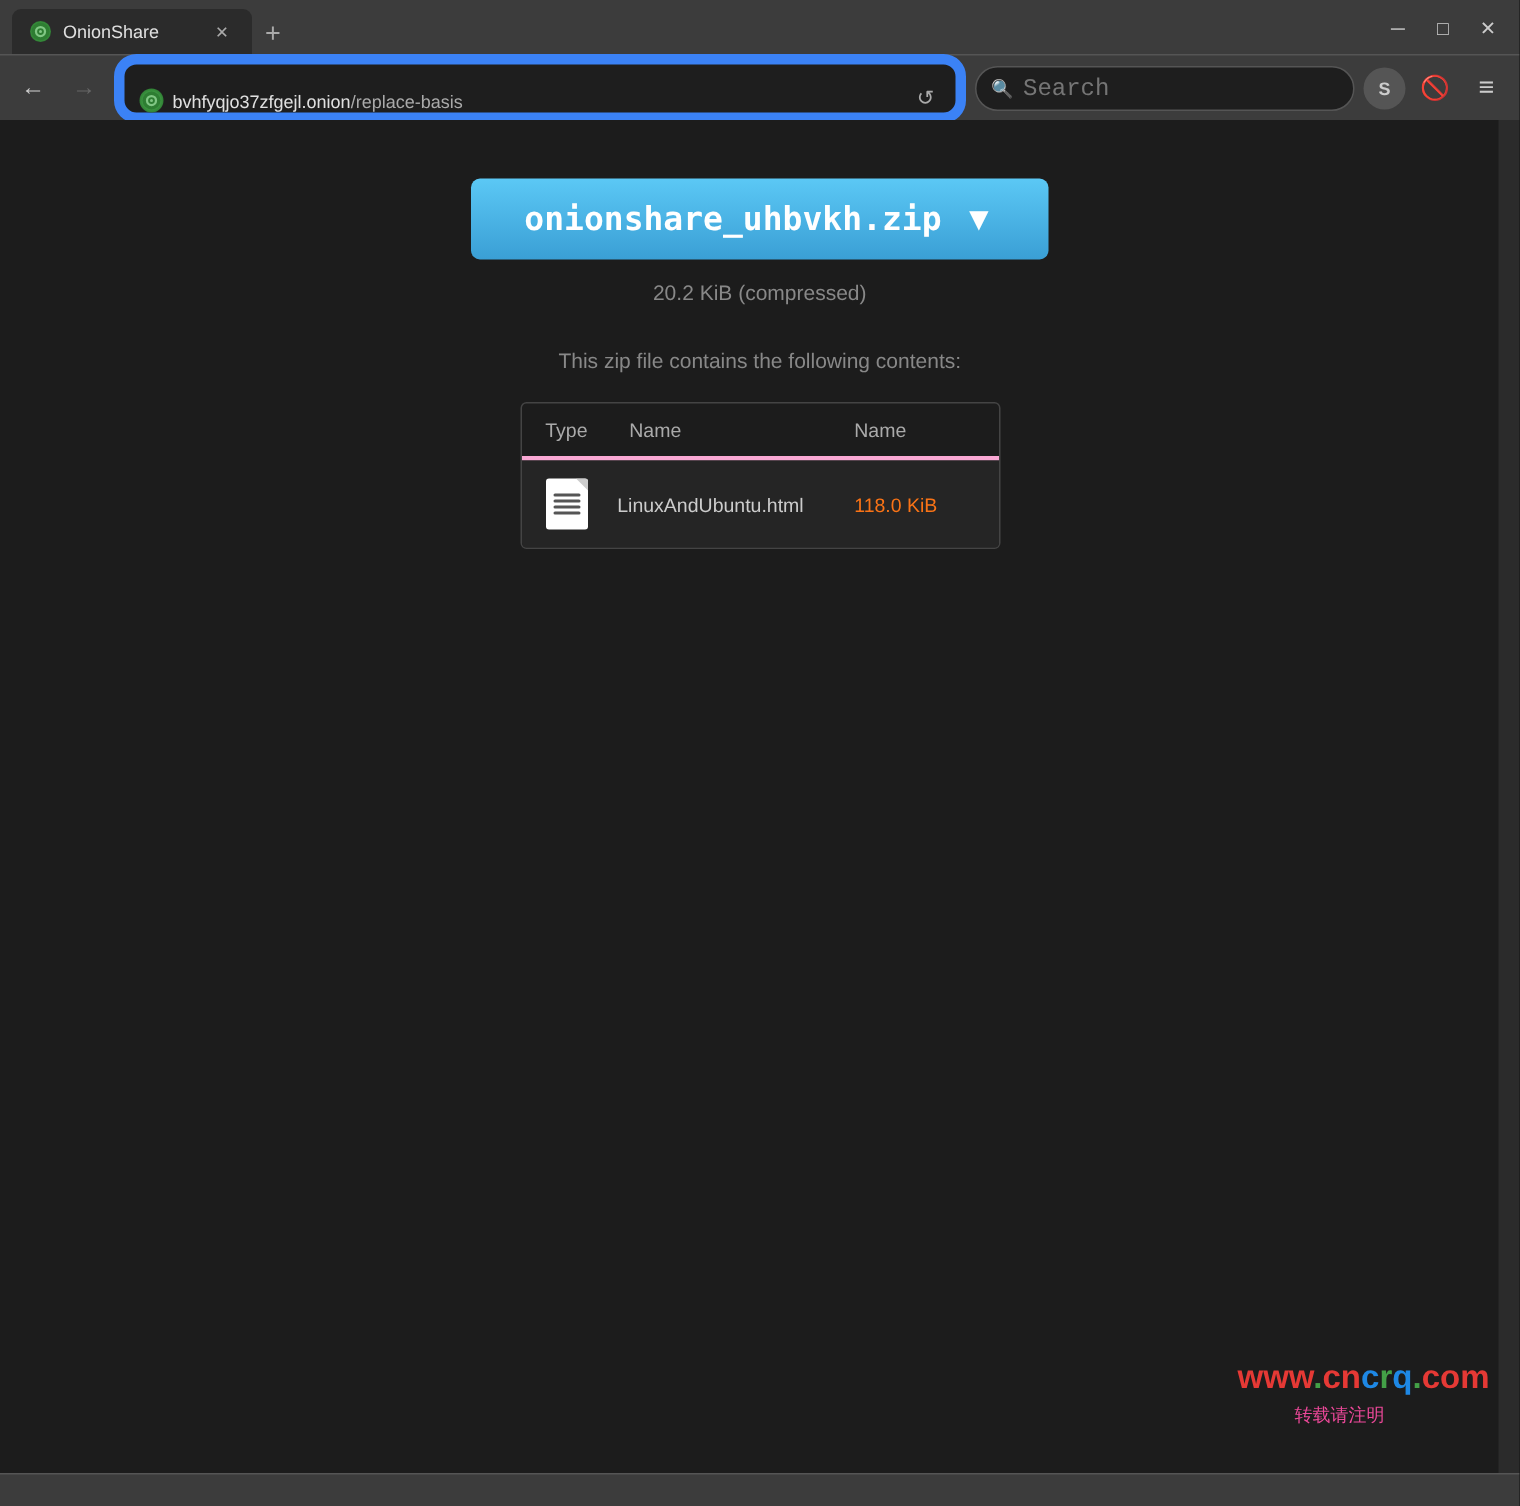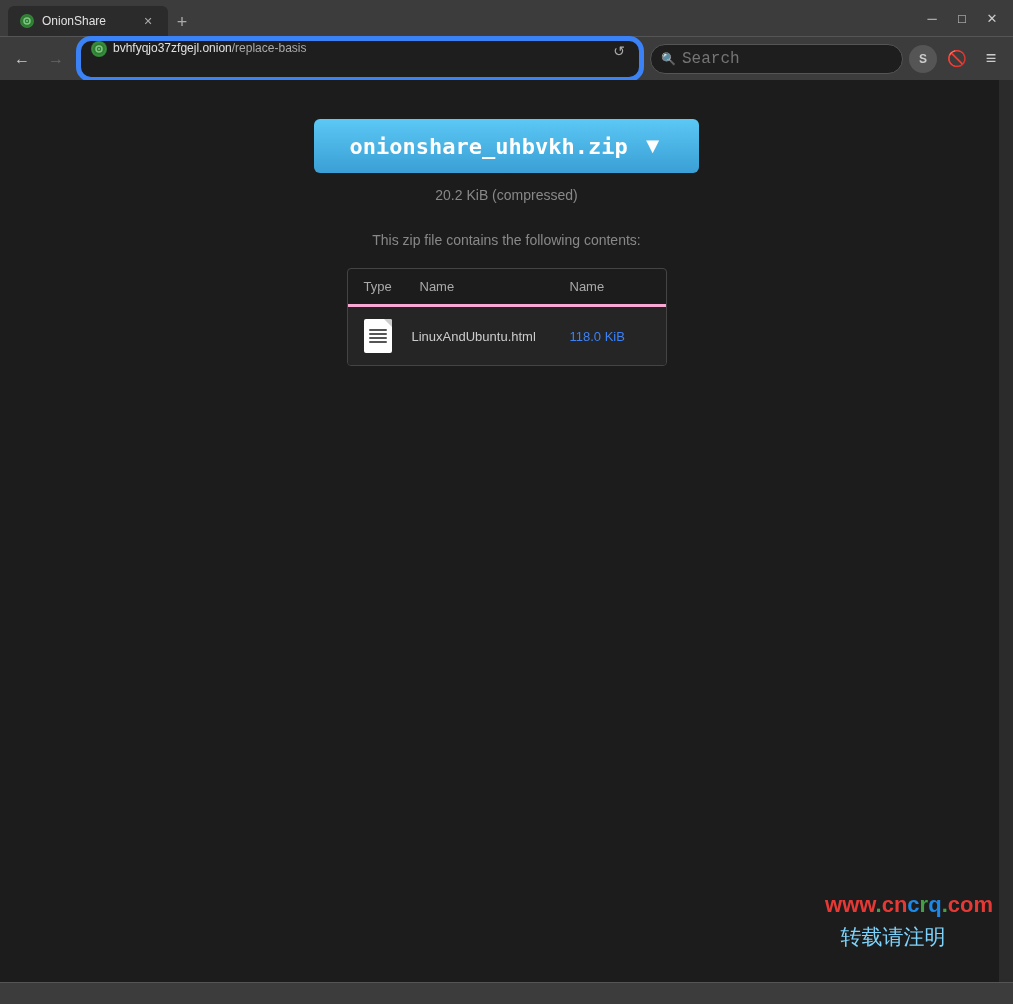--- a/index.html
+++ b/index.html
@@ -127,24 +127,24 @@
       align-items: center;
       justify-content: center;
       font-size: 9px;
       color: white;
       flex-shrink: 0;
     }
     .url-bar {
       flex: 1;
       height: 46px;
       background: #1e1e1e;
-      border: 5px solid #3b82f6;
+      border: 7px solid #3b82f6;
       border-radius: 15px;
       display: flex;
-      align-items: flex-start;
+      align-items: flex-end;
       padding: 0 10px;
       gap: 6px;
     }
     .url-text {
       font-size: 12px;
       color: #e0e0e0;
       flex: 1;
     }
     .url-text .onion-url {
       color: #e0e0e0;
@@ -319,21 +319,21 @@
       height: 2px;
       background: #555;
       border-radius: 1px;
     }
     .file-name {
       color: #ccc;
       font-size: 13px;
       flex: 1;
     }
     .file-size {
-      color: #3b82f6;
+      color: #f97316;
       font-size: 13px;
       width: 80px;
     }
 
     
     .sidebar-strip {
       position: absolute;
       right: 0;
       top: 0;
       width: 14px;
@@ -357,22 +357,22 @@
     .watermark-line1 .w { color: #e53935; }
     .watermark-line1 .ww { color: #e53935; }
     .watermark-line1 .dot1 { color: #43a047; }
     .watermark-line1 .cn { color: #e53935; }
     .watermark-line1 .c { color: #1e88e5; }
     .watermark-line1 .r { color: #43a047; }
     .watermark-line1 .q { color: #1e88e5; }
     .watermark-line1 .dot2 { color: #43a047; }
     .watermark-line1 .com { color: #e53935; }
     .watermark-line2 {
-      font-size: 21px;
-      color: #7dd3fc;
+      font-size: 12px;
+      color: #ec4899;
     }
 
     
     .status-bar {
       height: 22px;
       background: #3c3c3c;
       display: flex;
       align-items: center;
       padding: 0 10px;
       border-top: 1px solid #555;

